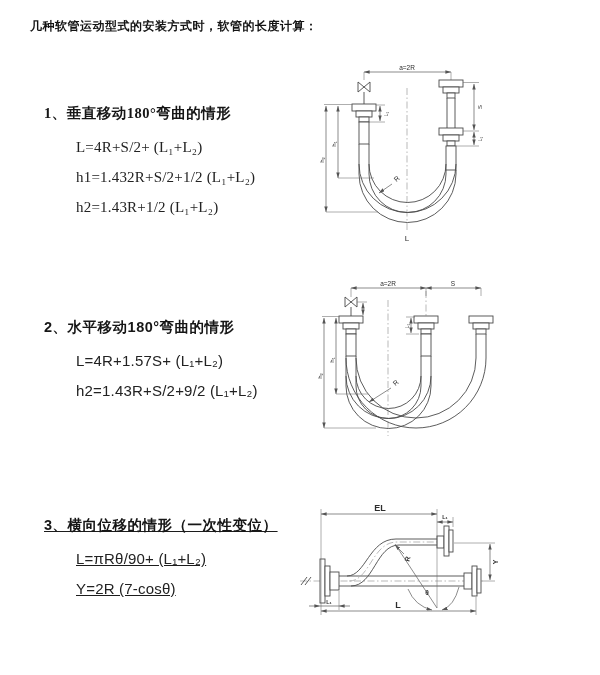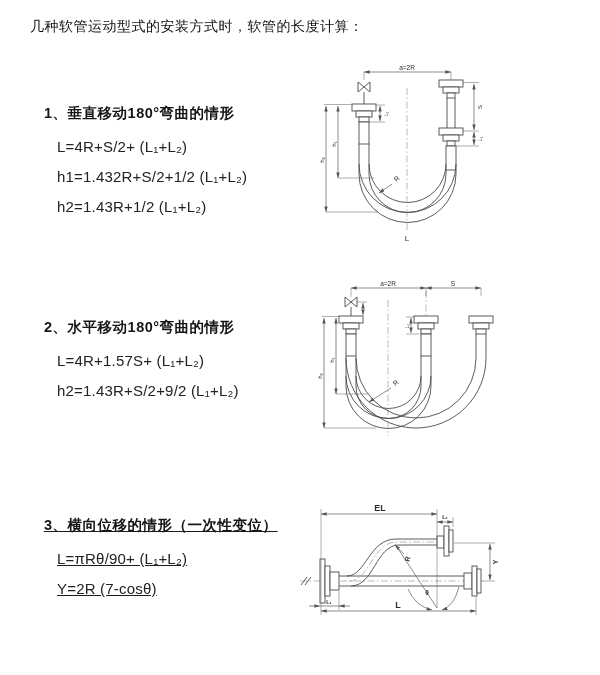--- a/index.html
+++ b/index.html
@@ -2,29 +2,29 @@
 <html><head>
 <meta charset="utf-8">
 <style>
   html,body{margin:0;padding:0;}
   body{
     width:600px;height:675px;position:relative;background:#ffffff;
     font-family:"Liberation Sans","DejaVu Sans",sans-serif;
     color:#1c1c1c;overflow:hidden;
   }
   .page-title{
-    position:absolute;left:30px;top:18px;font-size:14px;font-weight:normal;
+    position:absolute;left:30px;top:18px;font-size:12px;font-weight:bold;
     letter-spacing:0.5px;color:#141414;
   }
   .section{position:absolute;left:44px;width:270px;}
-  .sec1{top:102px;} .sec2{top:316px;} .sec3{top:514px;text-decoration:underline;}
+  .sec1{top:102px;font-family:Liberation Serif, serif;} .sec2{top:316px;} .sec3{top:514px;text-decoration:underline;}
   .sec-heading{font-size:14.5px;font-weight:bold;color:#161616;letter-spacing:0.5px;
     line-height:22px;margin-bottom:8px;white-space:nowrap;}
   .formula{font-size:15px;font-weight:normal;color:#222;line-height:30px;
-    margin-left:13px;letter-spacing:0.2px;white-space:nowrap;}
+    margin-left:32px;letter-spacing:0.2px;white-space:nowrap;}
   .diagram{position:absolute;}
   .d1{left:306px;top:60px;}
   .d2{left:306px;top:276px;}
   .d3{left:292px;top:496px;font-weight:bold;}
   svg{display:block;}
   svg text{fill:#2e2e2e;font-family:"Liberation Sans","DejaVu Sans",sans-serif;}
   .oln{stroke:#4a4a4a;stroke-width:0.9;fill:none;}
   .frect{stroke:#4a4a4a;stroke-width:0.9;fill:#ffffff;}
   .dln{stroke:#5a5a5a;stroke-width:0.7;fill:none;}
   .ext{stroke:#6a6a6a;stroke-width:0.55;fill:none;}

